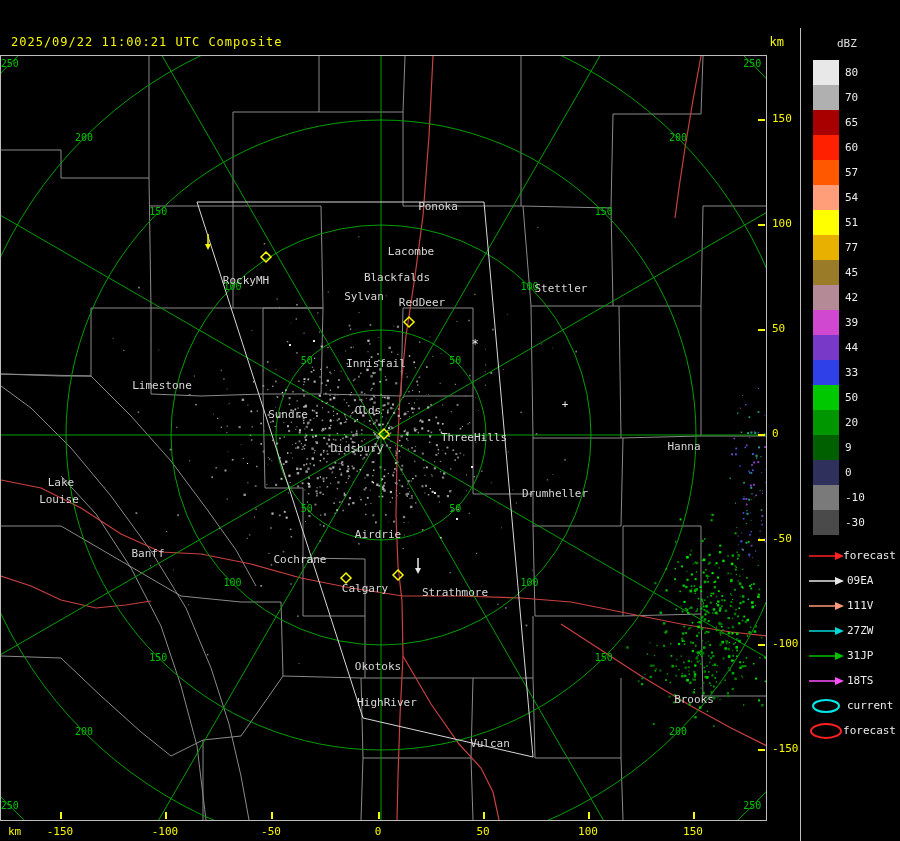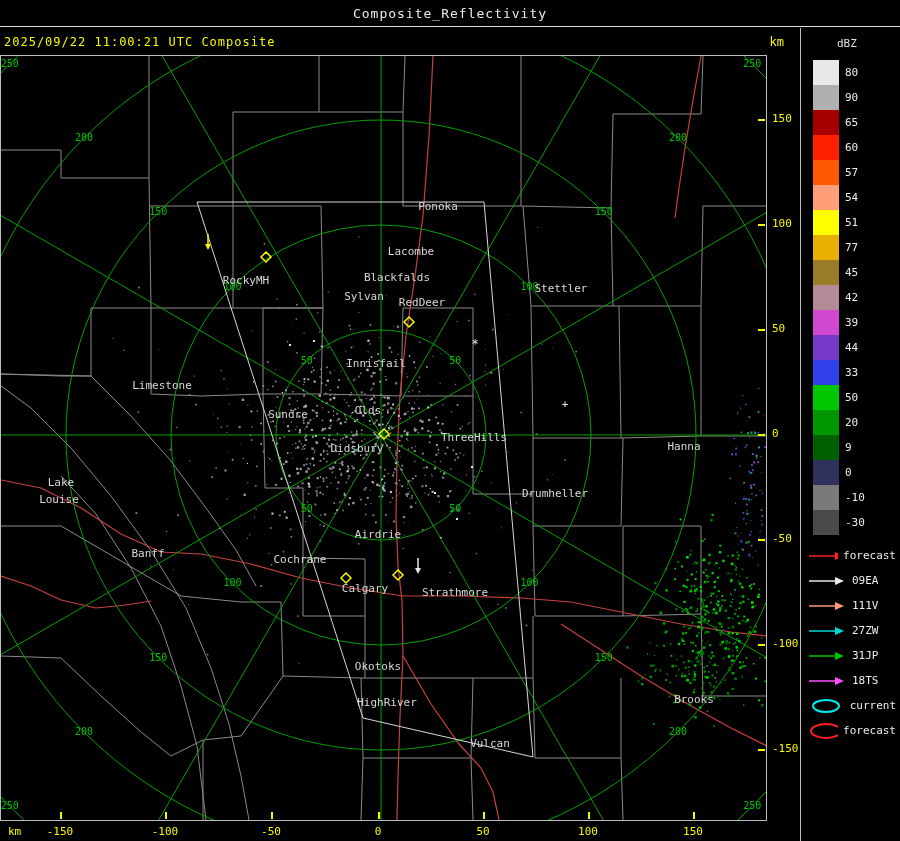--- a/index.html
+++ b/index.html
@@ -5,47 +5,44 @@
   * { margin:0; padding:0; box-sizing:border-box; }
   html,body { background:#000; }
   body { width:900px; height:841px; overflow:hidden; font-family:"DejaVu Sans Mono", monospace; }
   .window { position:relative; width:900px; height:841px; background:#000; }
   .titlebar {
     position:absolute; left:0; top:0; width:900px; height:27px;
     border-bottom:1px solid #e0e0e0; display:flex; align-items:center; justify-content:center;
     color:#ececec; font-size:13px; letter-spacing:1px;
   }
   .infobar { position:absolute; left:0; top:28px; width:800px; height:27px; color:#f8f800; font-size:12px; }
-  .timestamp { position:absolute; left:4px; top:7px; letter-spacing:1px; }
+  .timestamp { position:absolute; left:11px; top:7px; letter-spacing:1px; }
   .unit-top { position:absolute; right:16px; top:7px; }
   .map { position:absolute; left:0; top:55px; width:767px; height:766px; border:1px solid #bdbdbd; background:#000; }
   .map svg { display:block; }
   .yaxis { position:absolute; left:767px; top:55px; width:33px; height:766px; }
   .ylab { position:absolute; left:5px; color:#f8f800; font-size:11px; }
   .bottombar { position:absolute; left:0; top:822px; width:800px; height:19px; color:#f8f800; font-size:11px; }
   .unit-bottom { position:absolute; left:8px; top:3px; }
   .xlabels { position:absolute; left:0; top:3px; width:800px; height:16px; }
   .xlab { position:absolute; width:36px; text-align:center; color:#f8f800; font-size:11px; }
   .sidebar { position:absolute; left:800px; top:28px; width:96px; height:813px; border-left:1px solid #bdbdbd; background:#000; }
   .dbz-title { margin:9px 0 10px 36px; color:#e0e0e0; font-size:11px; }
   .scale-rows { margin-left:12px; }
   .scale-row { display:flex; align-items:center; height:25px; }
   .swatch { width:26px; height:25px; }
   .scale-label { margin-left:6px; color:#ececec; font-size:11px; }
   .tracks { margin-top:8px; margin-left:6px; }
   .track-row { display:flex; align-items:center; height:25px; }
-  .track-label { margin-left:5px; color:#ececec; font-size:11px; }
+  .track-label { color:#ececec; font-size:11px; }
 </style>
 </head>
 <body>
 
 <div class="window">
-  <div class="titlebar">
-    <span>Composite_Reflectivity</span>
-  </div>
   <div class="infobar">
     <span class="timestamp">2025/09/22 11:00:21 UTC Composite</span>
     <span class="unit-top">km</span>
   </div>
   <div class="map">
     <svg id="radar-svg" width="765" height="764">
         <rect x="0" y="0" width="765" height="764" fill="#000000"></rect>
         <polyline points="0,94 60,94 60,122 148,122 148,0" fill="none" stroke="#8a8a8a" stroke-width="1"></polyline>
         <polyline points="148,122 150,252 90,252 90,320 0,318" fill="none" stroke="#8a8a8a" stroke-width="1"></polyline>
         <polyline points="232,150 232,56 318,56 318,0" fill="none" stroke="#8a8a8a" stroke-width="1"></polyline>
@@ -1485,21 +1482,21 @@
   </div>
   <div class="sidebar">
     <div class="dbz-title">dBZ</div>
     <div class="scale-rows" id="scale-rows">
         <div class="scale-row">
           <div class="swatch" style="background: rgb(232, 232, 232);"></div>
           <span class="scale-label">80</span>
         </div>
         <div class="scale-row">
           <div class="swatch" style="background: rgb(176, 176, 176);"></div>
-          <span class="scale-label">90</span>
+          <span class="scale-label">70</span>
         </div>
         <div class="scale-row">
           <div class="swatch" style="background: rgb(168, 0, 0);"></div>
           <span class="scale-label">65</span>
         </div>
         <div class="scale-row">
           <div class="swatch" style="background: rgb(255, 32, 0);"></div>
           <span class="scale-label">60</span>
         </div>
         <div class="scale-row">

